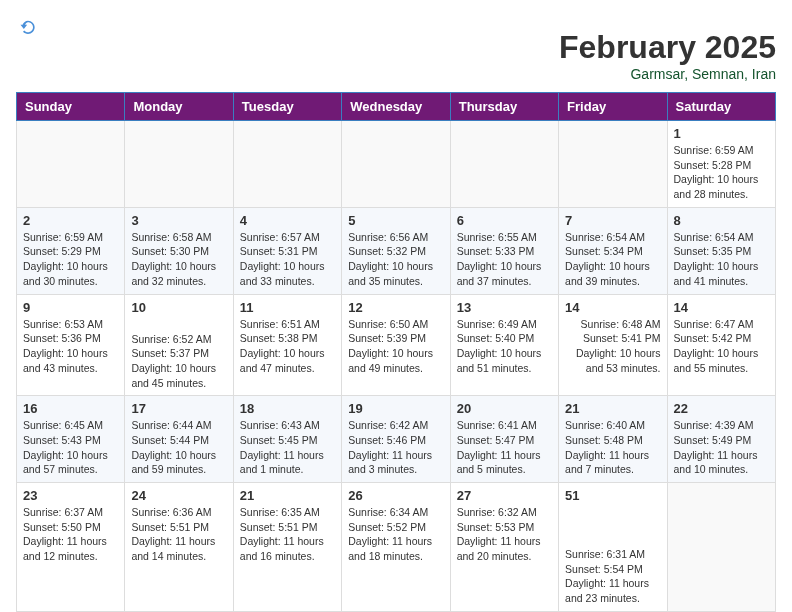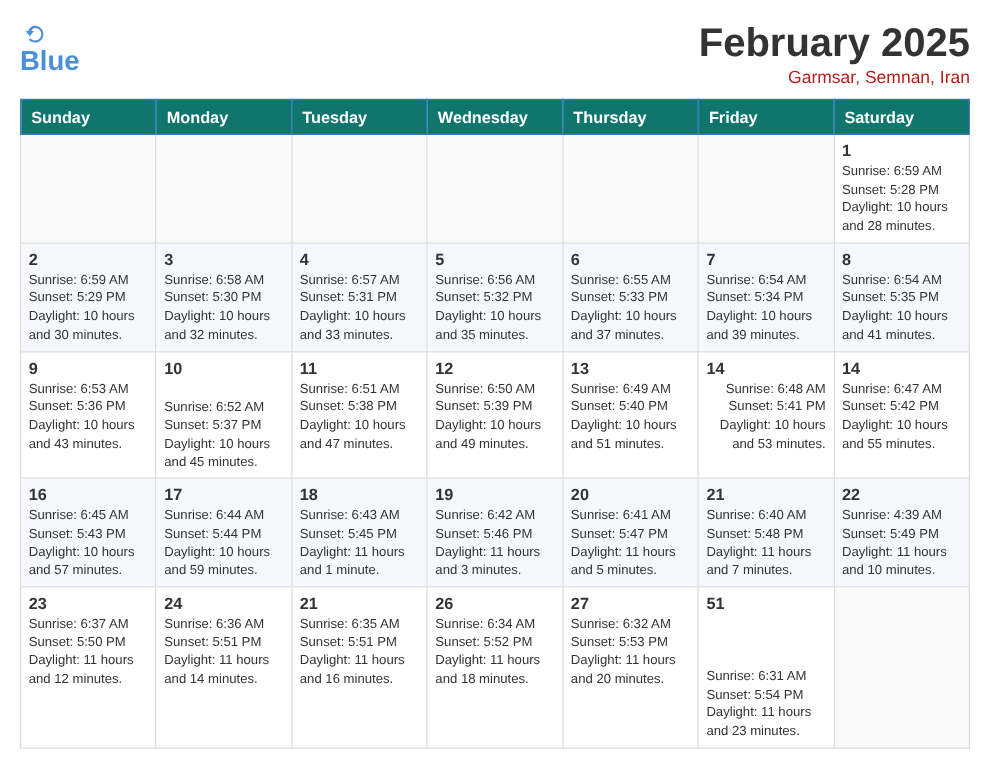--- a/index.html
+++ b/index.html
@@ -34,32 +34,33 @@
       height: 18px;
       margin-left: 2px;
     }
     .title-block {
       text-align: right;
     }
     .month-title {
       font-size: 32px;
       font-weight: bold;
       color: #333;
+      margin-top: 13px;
     }
     .subtitle {
       font-size: 14px;
-      color: #b91c1c;
+      color: #14532d;
     }
     .calendar {
       width: 100%;
       border-collapse: collapse;
       border: 1px solid #ccc;
     }
     .calendar th {
-      background: #0f766e;
+      background: #701a75;
       color: #fff;
       text-align: left;
       padding: 6px 8px;
       font-size: 13px;
       font-weight: bold;
       border: 1px solid #3a7fc0;
     }
     .calendar td {
       vertical-align: top;
       border: 1px solid #ddd;
@@ -94,21 +95,20 @@
 <div class="header">
   <div class="logo">
     <div>
       <div style="display:flex;align-items:center;">
         <span class="logo-text">
           <svg class="logo-icon" viewBox="0 0 24 24" fill="#4a90d9" style="display:inline-block;vertical-align:middle;width:20px;height:20px;margin-left:2px;">
             <path d="M12 2C9 2 6.5 4 5.5 7H3l4 5 4-5H8.5C9.3 5.2 10.5 4 12 4c3.3 0 6 2.7 6 6s-2.7 6-6 6c-1.8 0-3.4-.8-4.5-2.1L6 15.4C7.5 17 9.6 18 12 18c4.4 0 8-3.6 8-8s-3.6-8-8-8z"></path>
           </svg>
         </span>
       </div>
-      <div style="font-size:22px;font-weight:bold;color:#4a90d9;margin-top:-4px;">Blue</div>
     </div>
   </div>
   <div class="title-block">
     <div class="month-title">February 2025</div>
     <div class="subtitle">Garmsar, Semnan, Iran</div>
   </div>
 </div>
 
 <table class="calendar">
   <thead>

